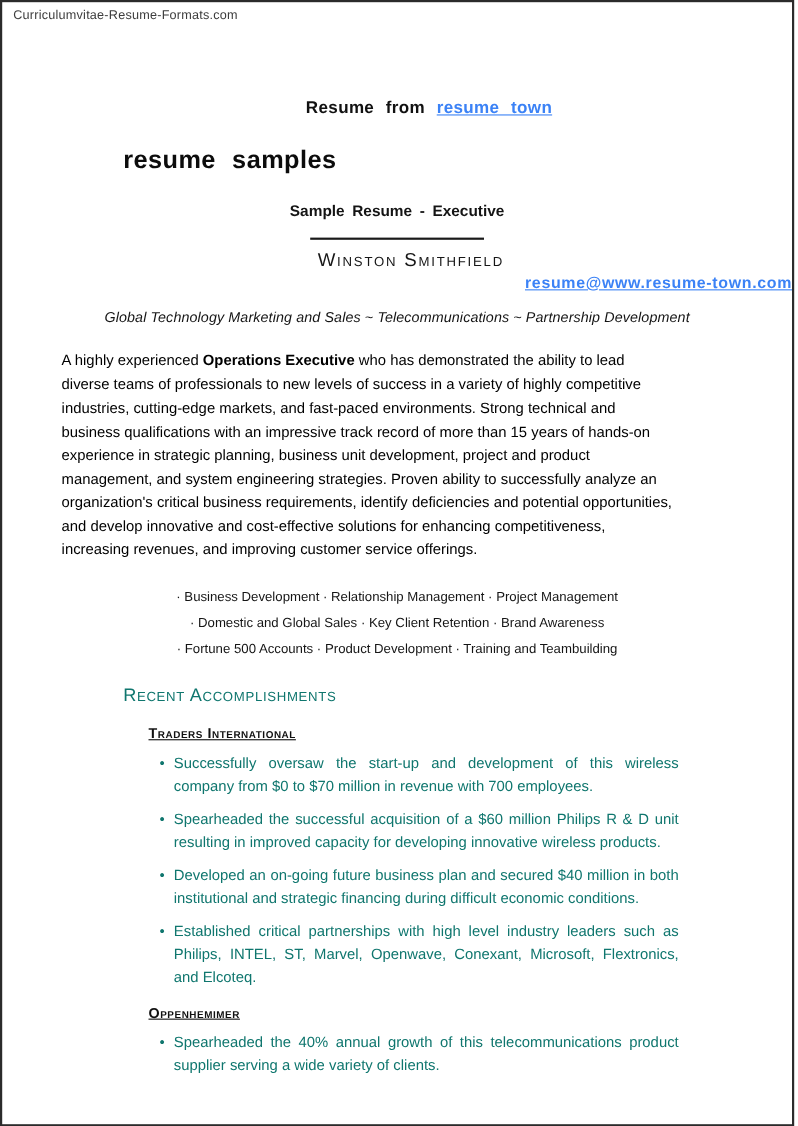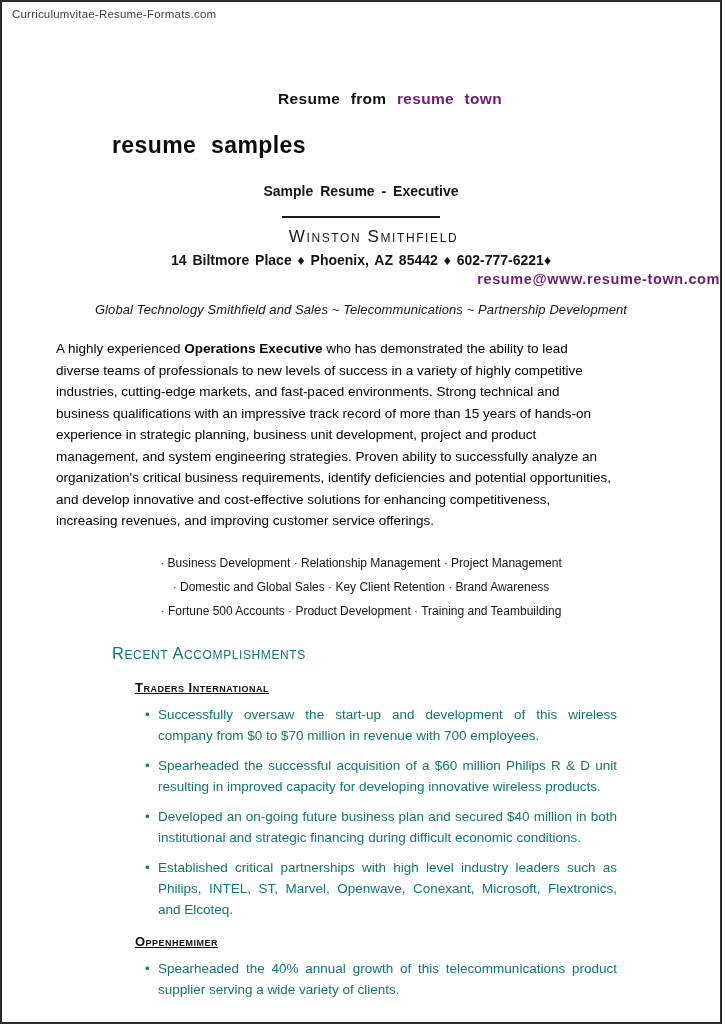--- a/index.html
+++ b/index.html
@@ -19,21 +19,22 @@
   }
   .header-line {
     margin-top: 88px;
     text-align: center;
     padding-left: 58px;
     font-weight: bold; font-size: 15.5px;
     word-spacing: 6px; letter-spacing: 0.3px;
     color: #111;
   }
   .link {
-    color: #701a75;
+    color: #3b82f6;
+    text-decoration: underline;
     cursor: pointer;
   }
   .site-heading {
     margin: 24px 0 0 110px;
     font-weight: bold; font-size: 23px; line-height: 26px;
     word-spacing: 8px; letter-spacing: 0.4px;
     color: #0c0c0c;
   }
   .doc-title {
     margin-top: 25px;
@@ -126,27 +127,26 @@
   </div>
 
   <div class="site-heading">resume samples</div>
 
   <div class="doc-title">Sample Resume - Executive</div>
 
   <hr class="title-divider">
 
   <div class="candidate-name">Winston Smithfield</div>
 
-  <div class="contact-address">14 Biltmore Place ♦ Phoenix, AZ 85442 ♦ 602-777-6221♦</div>
 
   <div class="contact-email">
     <span class="link">resume@www.resume-town.com</span>
   </div>
 
-  <div class="tagline">Global Technology Smithfield and Sales ~ Telecommunications ~ Partnership Development</div>
+  <div class="tagline">Global Technology Marketing and Sales ~ Telecommunications ~ Partnership Development</div>
 
   <p class="summary"><span>A highly experienced </span><b>Operations Executive</b><span> who has demonstrated the ability to lead diverse teams of professionals to new levels of success in a variety of highly competitive industries, cutting-edge markets, and fast-paced environments. Strong technical and business qualifications with an impressive track record of more than 15 years of hands-on experience in strategic planning, business unit development, project and product management, and system engineering strategies. Proven ability to successfully analyze an organization's critical business requirements, identify deficiencies and potential opportunities, and develop innovative and cost-effective solutions for enhancing competitiveness, increasing revenues, and improving customer service offerings.</span></p>
 
   <div class="skills">
     <div>· Business Development · Relationship Management · Project Management</div>
     <div>· Domestic and Global Sales · Key Client Retention · Brand Awareness</div>
     <div>· Fortune 500 Accounts · Product Development · Training and Teambuilding</div>
   </div>
 
   <div class="section-heading">Recent Accomplishments</div>

